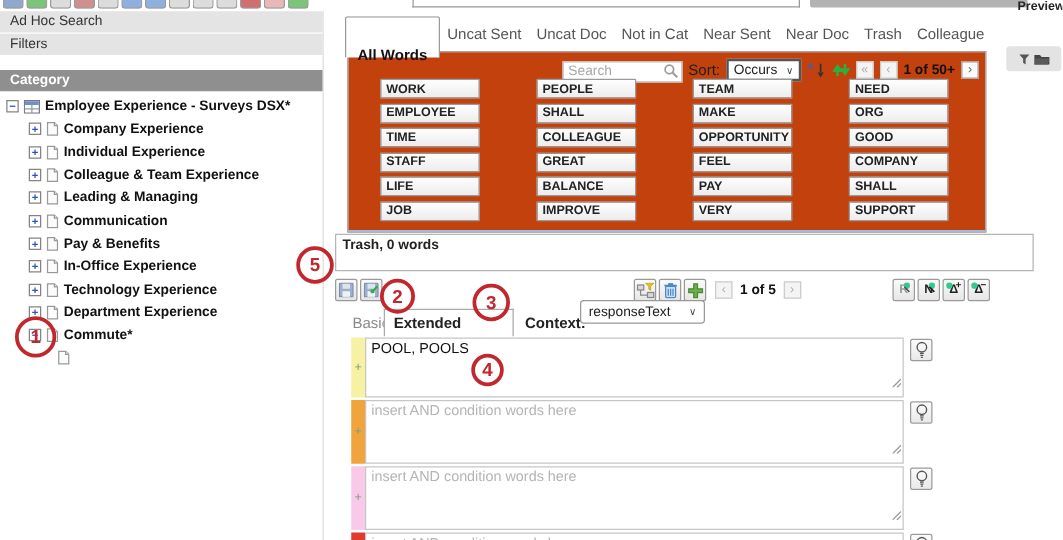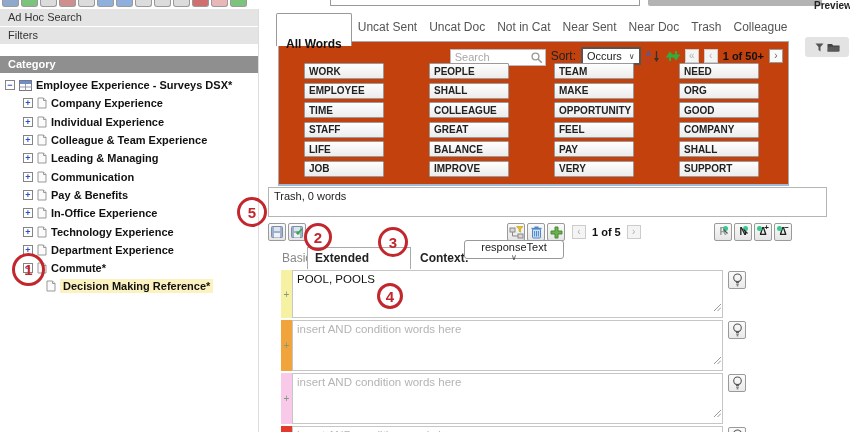--- a/index.html
+++ b/index.html
@@ -48,36 +48,36 @@
   .sort-select { border: 2px solid #555; height: 18px; display: flex; align-items: center; gap: 7px; padding: 0 4px; font-size: 11px; color: #222; background: #fff; cursor: default; }
   .sel-chev { font-size: 8px; color: #444; }
   .icon-btn { border: none; background: none; padding: 0; display: flex; align-items: center; cursor: pointer; }
   .mini-btn { width: 14px; height: 14px; border: 1px solid #ccc; background: #f4f4f4; color: #b0b0b0; font-size: 10px; line-height: 12px; text-align: center; padding: 0; }
   .mini-btn.on { border-color: #999; color: #666; background: #fafafa; }
   .pager-text { font-size: 11px; font-weight: bold; color: #111; }
 
   .words { position: absolute; left: 25px; top: 21px; display: grid; grid-template-rows: repeat(6, 16px); grid-auto-flow: column; grid-auto-columns: 80px; column-gap: 45px; row-gap: 3.5px; }
   .wbtn { border: 1px solid #9a9a9a; background: linear-gradient(#fefefe, #ececec); font-size: 10px; font-weight: 600; color: #222; text-align: left; padding: 0 4px; line-height: 13px; font-family: inherit; border-radius: 1px; cursor: pointer; }
 
-  .trash-box { position: absolute; left: 268px; top: 187px; width: 559px; height: 30px; border: 1px solid #b5b5b5; font-size: 11px; color: #222; padding: 2px 5px; background: #fff; }
+  .trash-box { position: absolute; left: 268px; top: 187px; width: 559px; height: 30px; border: 1px solid #b5b5b5; font-size: 11px; color: #222; padding: 2px 5px; background: #fff; font-weight: bold; }
 
   
   .rtool { position: absolute; top: 223px; display: flex; gap: 2px; align-items: center; }
   .tbtn { width: 18px; height: 18px; border: 1px solid #9a9a9a; background: linear-gradient(#fafafa, #e6e6e6); display: flex; align-items: center; justify-content: center; padding: 0; position: relative; border-radius: 2px; cursor: pointer; }
   .lb { font-size: 10px; font-weight: bold; color: #222; line-height: 10px; }
   .lb.gray { color: #9a9a9a; }
   .dot { position: absolute; width: 5px; height: 5px; border-radius: 50%; background: #35c98f; top: 2px; right: 3px; }
   .sup { position: absolute; top: 0; right: 2px; font-size: 8px; font-weight: bold; color: #222; line-height: 8px; }
   .tail { position: absolute; right: 2px; bottom: 2px; }
 
   
   .basic-label { position: absolute; left: 282px; top: 251px; font-size: 12px; color: #888; cursor: default; }
   .ext-tab { position: absolute; left: 307px; top: 247px; width: 104px; height: 22px; border: 1px solid #aaa; border-bottom: none; background: #fff; font-size: 12px; font-weight: bold; color: #222; line-height: 21px; padding-left: 7px; cursor: default; }
   .ctx-label { position: absolute; left: 420px; top: 251px; font-size: 12px; font-weight: bold; color: #222; }
-  .ctx-select { position: absolute; left: 464px; top: 240px; width: 100px; height: 19px; border: 1px solid #999; border-radius: 3px; display: flex; align-items: center; justify-content: space-between; padding: 0 6px; font-size: 11px; color: #222; background: #fff; cursor: default; flex-direction: column; }
+  .ctx-select { position: absolute; left: 464px; top: 240px; width: 100px; height: 19px; border: 1px solid #999; border-radius: 3px; display: flex; align-items: center; justify-content: space-between; padding: 0 6px; font-size: 11px; color: #222; background: #fff; cursor: default; }
 
   
   .conds { position: absolute; left: 281px; top: 270px; width: 472px; }
   .crow { display: flex; margin-bottom: 2px; align-items: flex-start; }
   .gutter { width: 11px; align-self: stretch; display: flex; align-items: center; justify-content: center; color: #7d9a7d; font-size: 10px; flex: none; cursor: pointer; }
   .g1 { background: #f6f1a3; } .g2 { background: #f1a33c; } .g3 { background: #f8c9e9; } .g4 { background: #e23b2e; }
   .ta-wrap { position: relative; width: 431px; }
   .ctext { width: 431px; display: block; border: 1px solid #c6c6c6; font-size: 11.5px; font-family: inherit; padding: 2px 4px; resize: none; color: #111; outline: none; }
   .ctext::placeholder { color: #b4b4b4; }
   .h48 { height: 48px; } .h51 { height: 51px; } .h40 { height: 40px; }
@@ -237,21 +237,20 @@
           </span>
           <span>Commute*</span>
         </div>
       <div class="trow indent2">
           <span class="doc">
             <svg width="10" height="12">
               <path d="M1 1 h5.5 L9 3.5 V11 H1 z" fill="#fbfbfb" stroke="#999"></path>
               <path d="M6.5 1 V3.5 H9" fill="#e8e8e8" stroke="#999"></path>
             </svg>
           </span>
-          <span class="hl">Decision Making Reference*</span>
         </div>
     </div>
   </div>
 
   <div class="tabs">
     <span class="tab active">All Words</span>
     <span class="tab">Uncat Sent</span>
     <span class="tab">Uncat Doc</span>
     <span class="tab">Not in Cat</span>
     <span class="tab">Near Sent</span>

